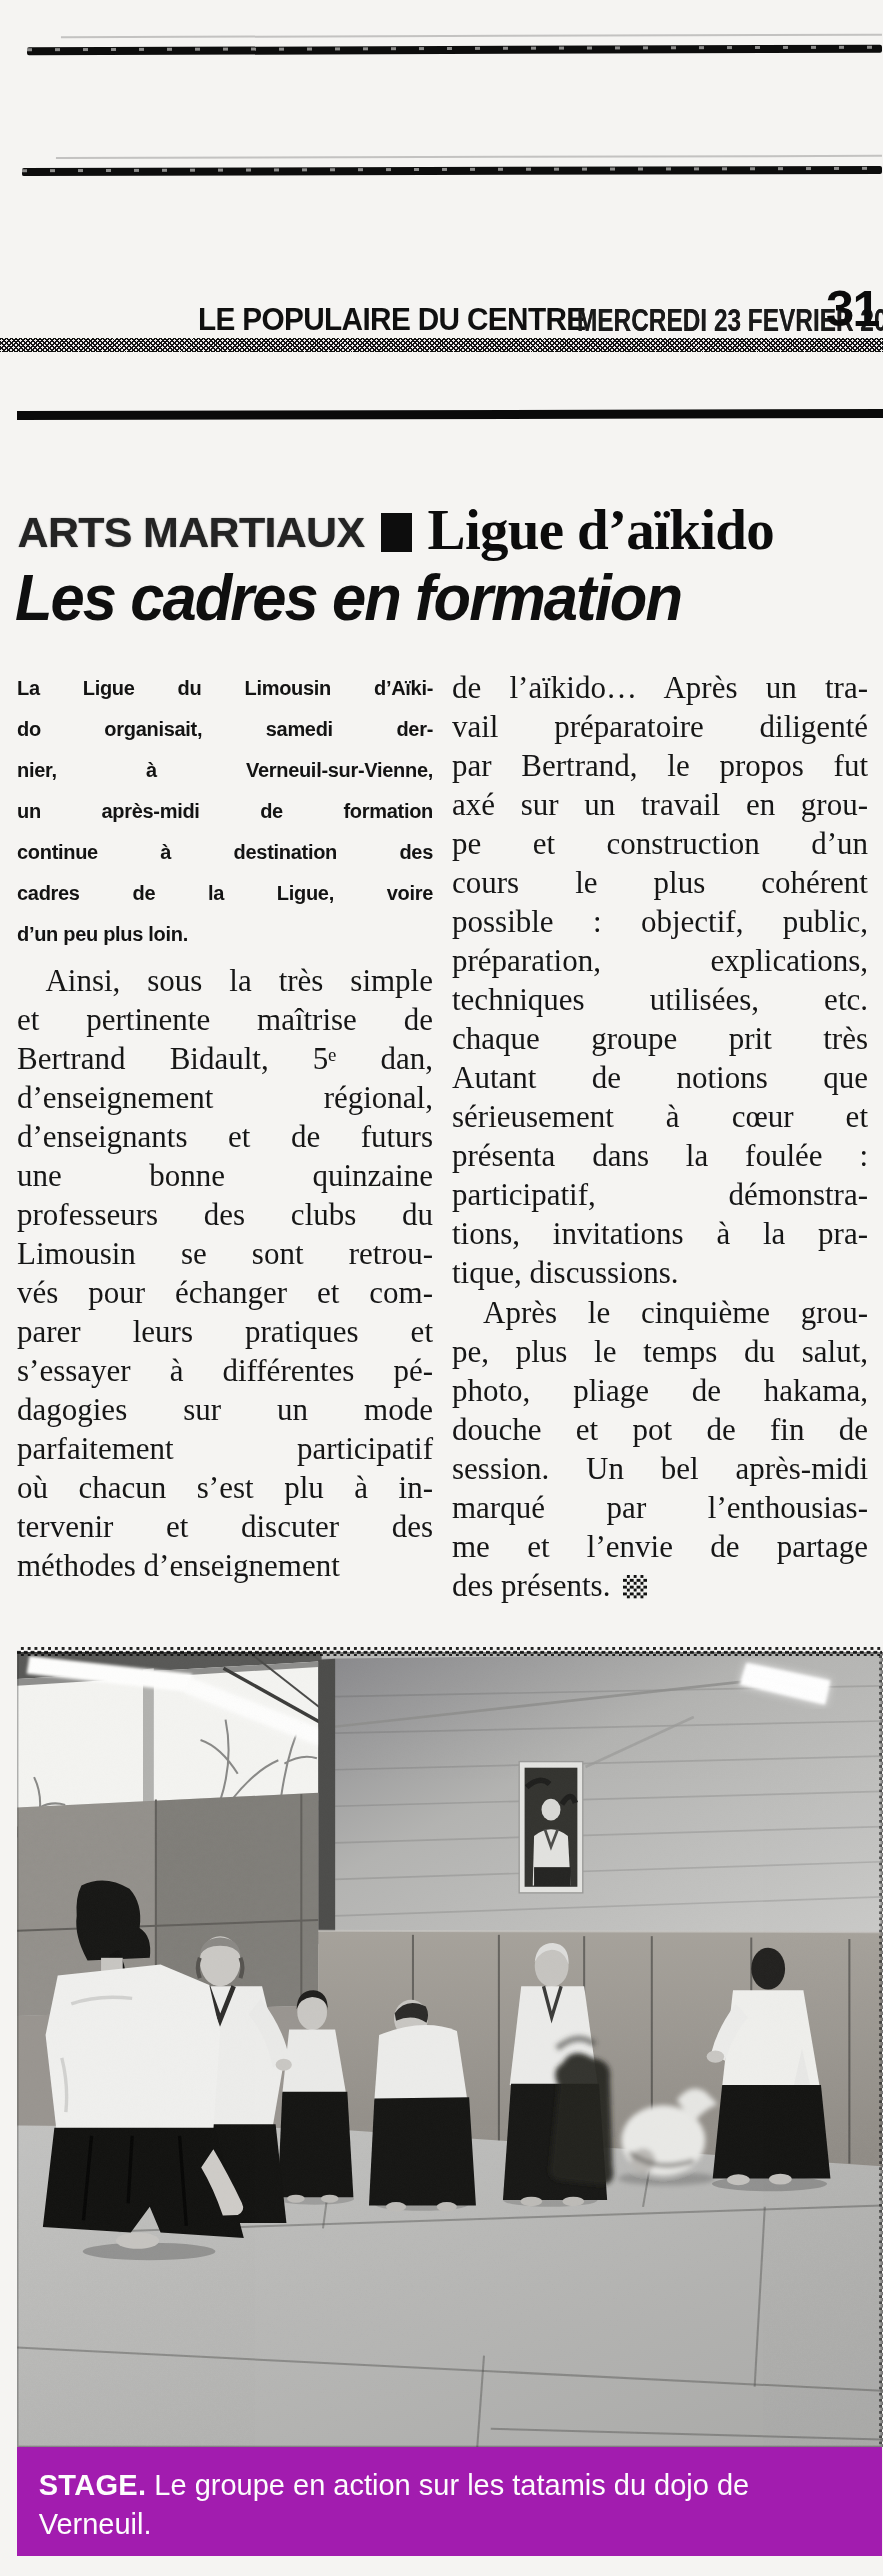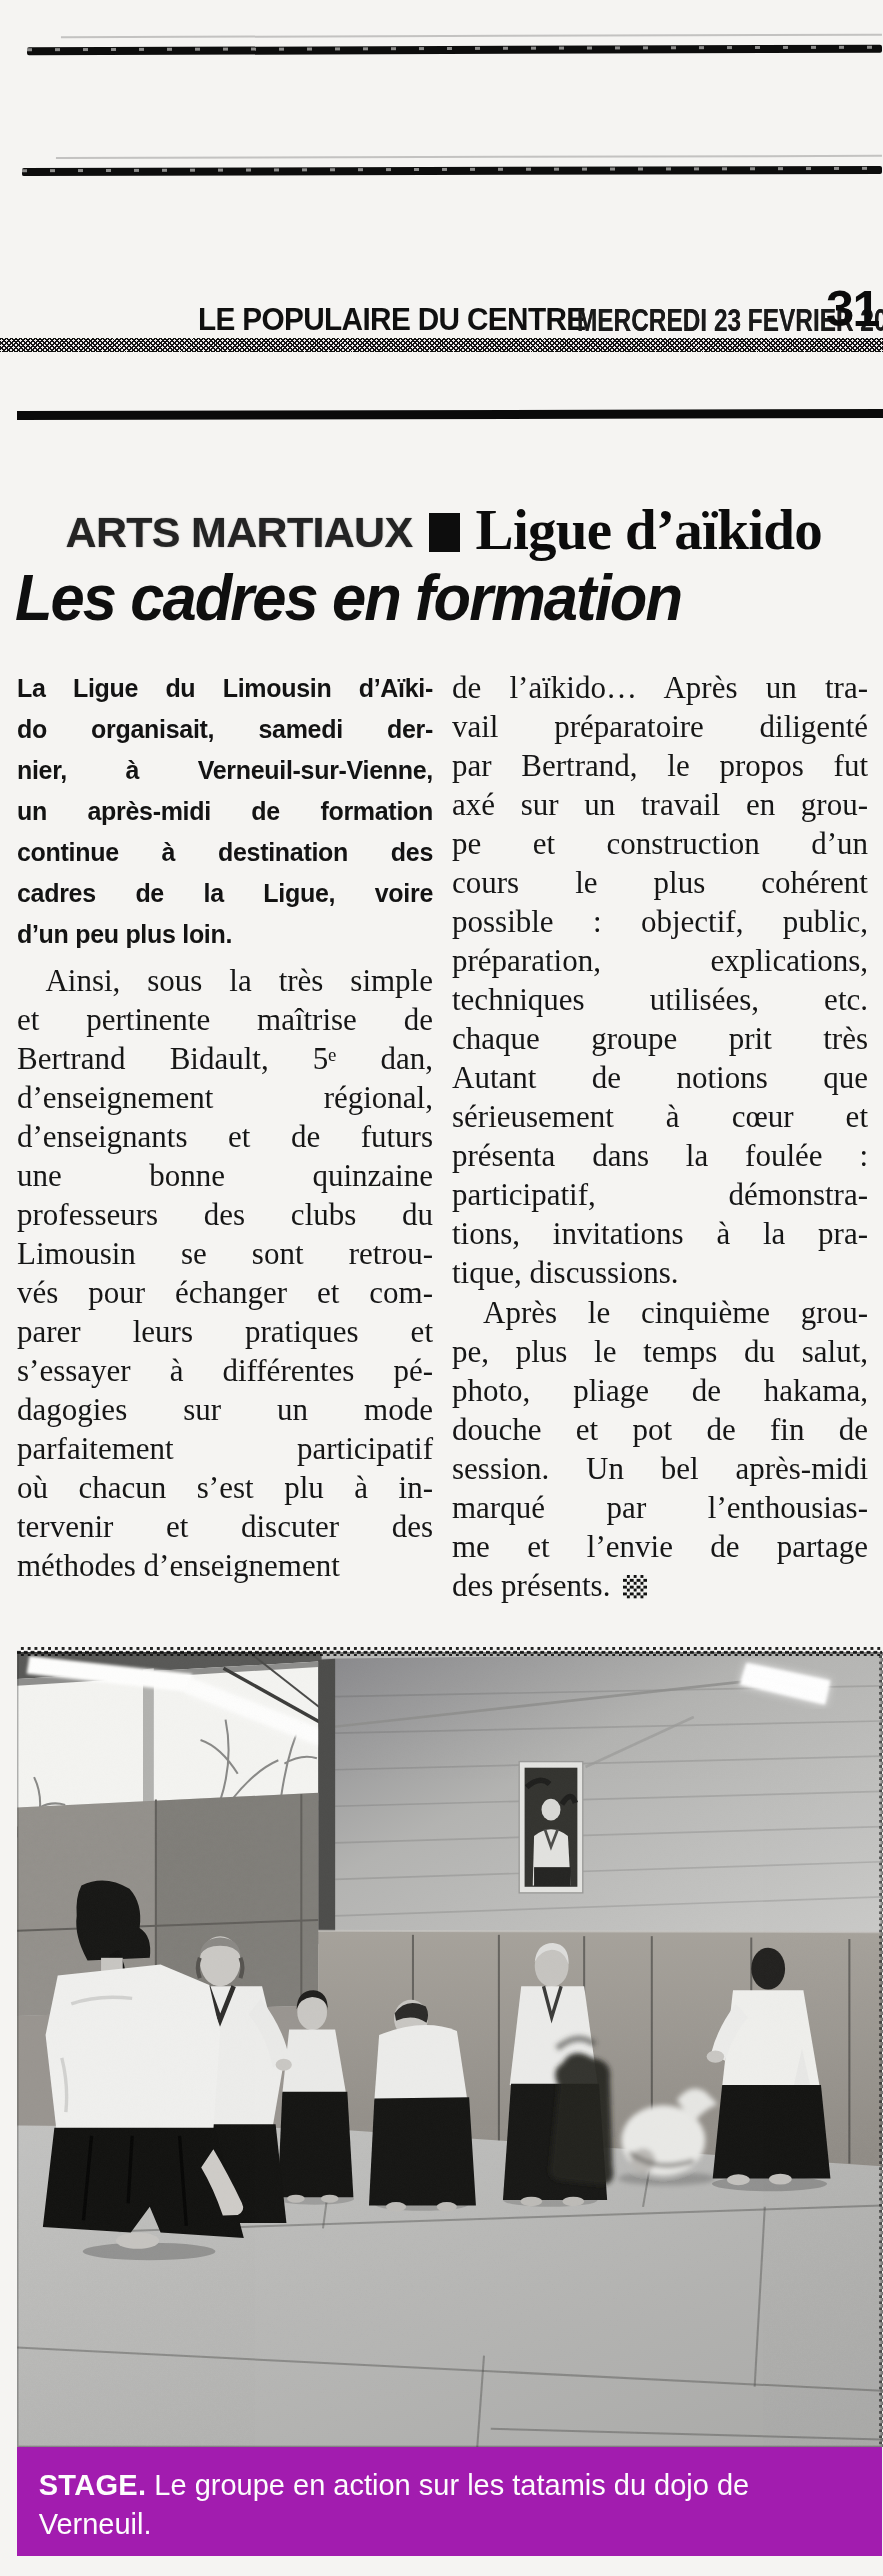--- a/index.html
+++ b/index.html
@@ -19,32 +19,32 @@
             letter-spacing:-0.7px;color:#101010;transform:scaleX(.93);transform-origin:left;white-space:nowrap;}
   .m-date{position:absolute;top:303px;left:577px;font-size:30.5px;font-weight:800;color:#1a1a1a;
           transform:scaleX(.80);transform-origin:left;white-space:nowrap;text-shadow:0 0 0.7px #3a3a3a;}
   .m-page{position:absolute;top:280px;left:826px;font-size:50px;font-weight:800;color:#0b0b0b;letter-spacing:-1.4px;}
   .hatch{position:absolute;top:338px;left:0;width:883px;height:14.2px;
      background:repeating-linear-gradient(45deg,#151515 0 1.4px,transparent 1.4px 3.4px),
                 repeating-linear-gradient(-45deg,#151515 0 1.4px,transparent 1.4px 3.4px),#f0efed;}
   .rule{position:absolute;top:410px;left:17px;width:867px;height:8.8px;background:#0a0a0a;transform:rotate(-0.12deg);}
 
   
-  .kicker{position:absolute;top:500px;left:17.6px;display:flex;align-items:center;gap:12px;white-space:nowrap;margin-left:48px;}
+  .kicker{position:absolute;top:500px;left:17.6px;display:flex;align-items:center;gap:12px;white-space:nowrap;}
   .k1{font-size:43px;font-weight:900;letter-spacing:-0.7px;color:#242424;text-shadow:0 0 1.4px rgba(40,40,40,.55);}
   .ksq{width:31px;height:39px;background:#0d0d0d;display:inline-block;margin:0 4.1px;}
   .k2{font-family:"Liberation Serif","DejaVu Serif",serif;font-size:57px;font-weight:700;color:#0c0c0c;
       letter-spacing:-0.7px;position:relative;top:-3.4px;}
   .headline{position:absolute;top:561px;left:15px;margin:0;font-size:64px;font-style:italic;font-weight:700;
             letter-spacing:-2px;color:#0f0f0f;transform:scaleX(.96);transform-origin:left;white-space:nowrap;}
 
   
   .cols{position:absolute;top:668px;left:17px;width:852px;display:flex;gap:19px;}
   .col{width:416px;}
-  .intro{font-size:25px;font-weight:700;line-height:41px;color:#131313;letter-spacing:-0.3px;}
+  .intro{font-size:20px;font-weight:700;line-height:41px;color:#131313;letter-spacing:-0.3px;}
   .bodytxt{font-family:"Liberation Serif","DejaVu Serif",serif;font-size:31px;line-height:39px;color:#161616;}
   .left .bodytxt{margin-top:6px;}
   .p2{margin-top:1.4px;}
   .tl{text-align:justify;text-align-last:justify;}
   .tl.last{text-align-last:left;}
   .end-square{display:inline-block;width:24.4px;height:24.4px;margin-left:12.2px;vertical-align:-2.7px;
      background:conic-gradient(#111 25%,#f2f1ef 0 50%,#111 0 75%,#f2f1ef 0) 0 0/6.8px 6.8px;}
 
   
   .photo{position:absolute;top:1652px;left:17px;width:865px;height:795px;background:#9a9a98;}

